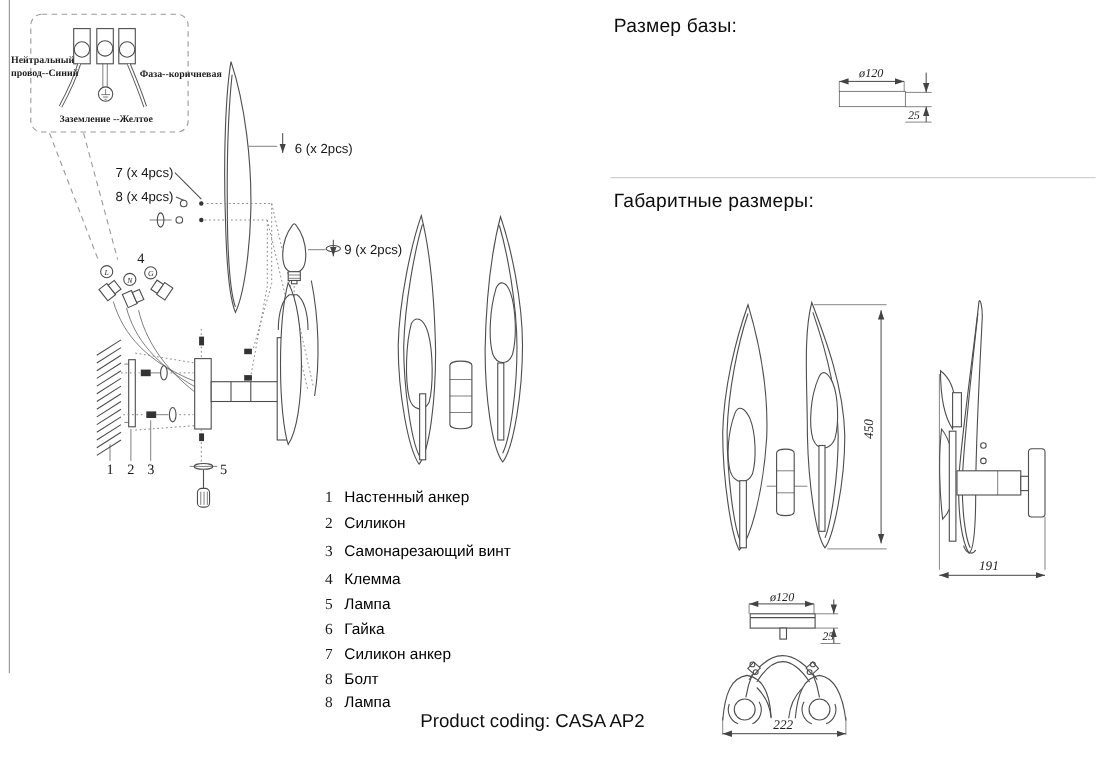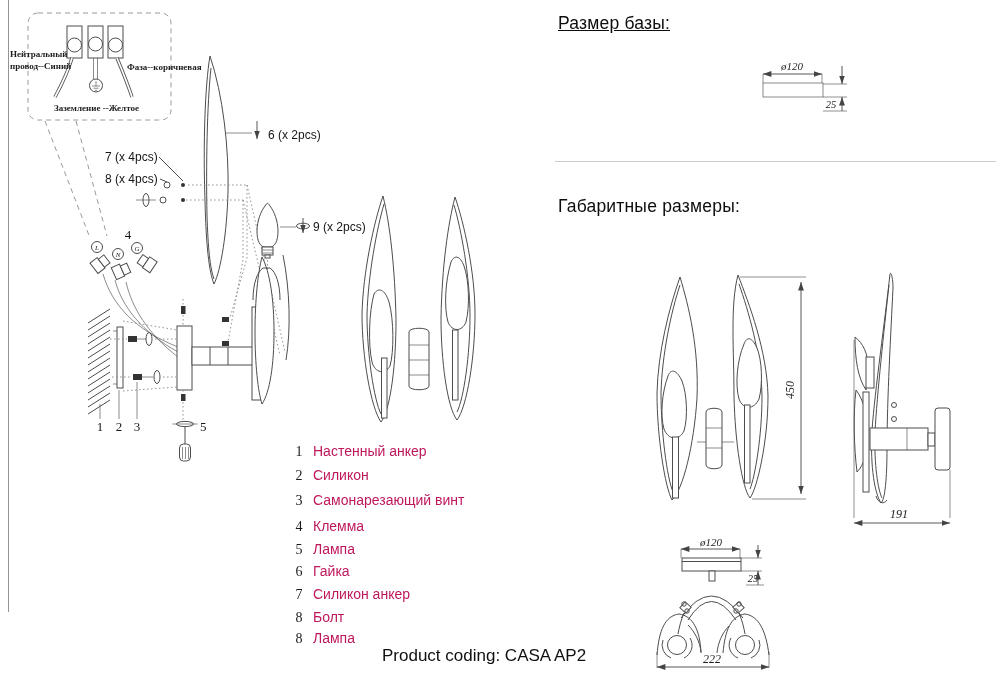--- a/index.html
+++ b/index.html
@@ -4,27 +4,27 @@
 <style>
   html,body{margin:0;padding:0;}
   body{
     width:1000px;height:690px;background:#ffffff;position:relative;overflow:hidden;
     font-family:"Liberation Sans",sans-serif;color:#141414;
   }
   .abs{position:absolute;}
   #left-border{left:8px;top:0;width:1px;height:612px;background:#949494;}
   #section-divider{left:555px;top:161px;width:441px;height:1px;background:#cdcdcd;}
   .sec-title{font-size:17.5px;color:#0d0d0d;letter-spacing:.2px;}
-  #base-size-title{left:558px;top:13px;text-decoration:underline;}
-  #overall-size-title{left:558px;top:172px;margin-top:24px;}
+  #base-size-title{left:558px;top:13px;}
+  #overall-size-title{left:558px;top:172px;}
   #product-coding{left:382px;top:646px;font-size:17px;color:#101010;}
   #parts-list{left:293px;top:0;width:240px;height:690px;}
   .plist-row{position:absolute;display:flex;align-items:baseline;gap:8px;white-space:nowrap;}
   .plist-num{font-family:"Liberation Serif",serif;font-size:14px;width:12px;text-align:center;color:#1a1a1a;}
-  .plist-name{font-size:14px;color:#be185d;}
+  .plist-name{font-size:14px;color:#000000;}
   
   .s{stroke:#4d4d4d;fill:none;stroke-width:1;}
   .sw{stroke:#4d4d4d;fill:#fff;stroke-width:1;}
   .thin{stroke-width:0.65;}
   .dash{stroke:#9a9a9a;stroke-dasharray:5 4;fill:none;stroke-width:1;}
   .dot{stroke:#8a8a8a;stroke-dasharray:1.6 2.4;stroke-width:0.9;fill:none;}
   .dimline{stroke:#444;stroke-width:0.9;fill:none;}
   .ext{stroke:#555;stroke-width:0.65;fill:none;}
   .fillb{fill:#333;stroke:none;}
   .lbl{font:12px "Liberation Sans",sans-serif;fill:#161616;}

